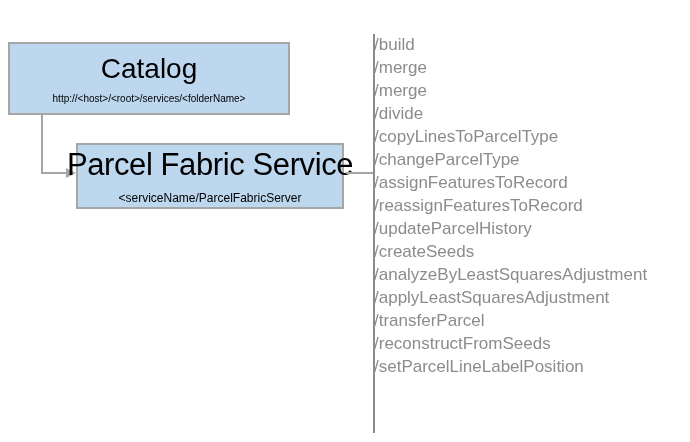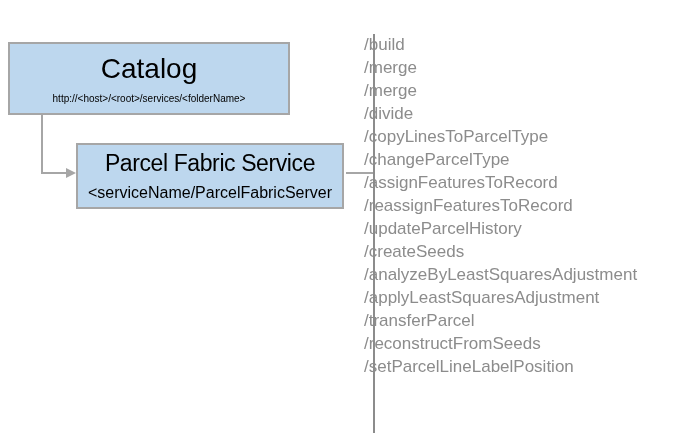--- a/index.html
+++ b/index.html
@@ -36,22 +36,22 @@
     line-height:1.15;
   }
   .node-subtitle{
     color:var(--title-text,#000);
     white-space:nowrap;
   }
   .catalog{ left:8px; top:42px; width:282px; height:73px; }
   .catalog .node-title{ font-size:28px; }
   .catalog .node-subtitle{ font-size:10px; margin-top:7px; }
   .service{ left:76px; top:143px; width:268px; height:66px; }
-  .service .node-title{ font-size:23px; letter-spacing:-0.4px; }
-  .service .node-subtitle{ font-size:16px; margin-top:8px; }
+  .service .node-title{ font-size:31px; letter-spacing:-0.4px; }
+  .service .node-subtitle{ font-size:12px; margin-top:8px; }
 
   .conn{ position:absolute; background:var(--connector,#a6a6a6); }
   .conn-v{ left:41px; top:115px; width:2px; height:59px; }
   .conn-h{ left:41px; top:172px; width:26px; height:2px; }
   .arrowhead{
     position:absolute;
     left:66px; top:168px;
     width:0; height:0;
     border-top:5px solid transparent;
     border-bottom:5px solid transparent;
@@ -60,21 +60,21 @@
   .conn-right{ left:346px; top:172px; width:28px; height:2px; }
 
   .divider{
     position:absolute;
     left:373px; top:34px;
     width:2px; height:399px;
     background:var(--divider,#8c8c8c);
   }
   .endpoints{
     position:absolute;
-    left:364px; top:33px;
+    left:374px; top:33px;
     list-style:none;
     font-size:17px;
     line-height:23px;
     color:var(--endpoint-text,#8c8c8c);
     white-space:nowrap;
   }
 </style>
 </head>
 <body>
 

